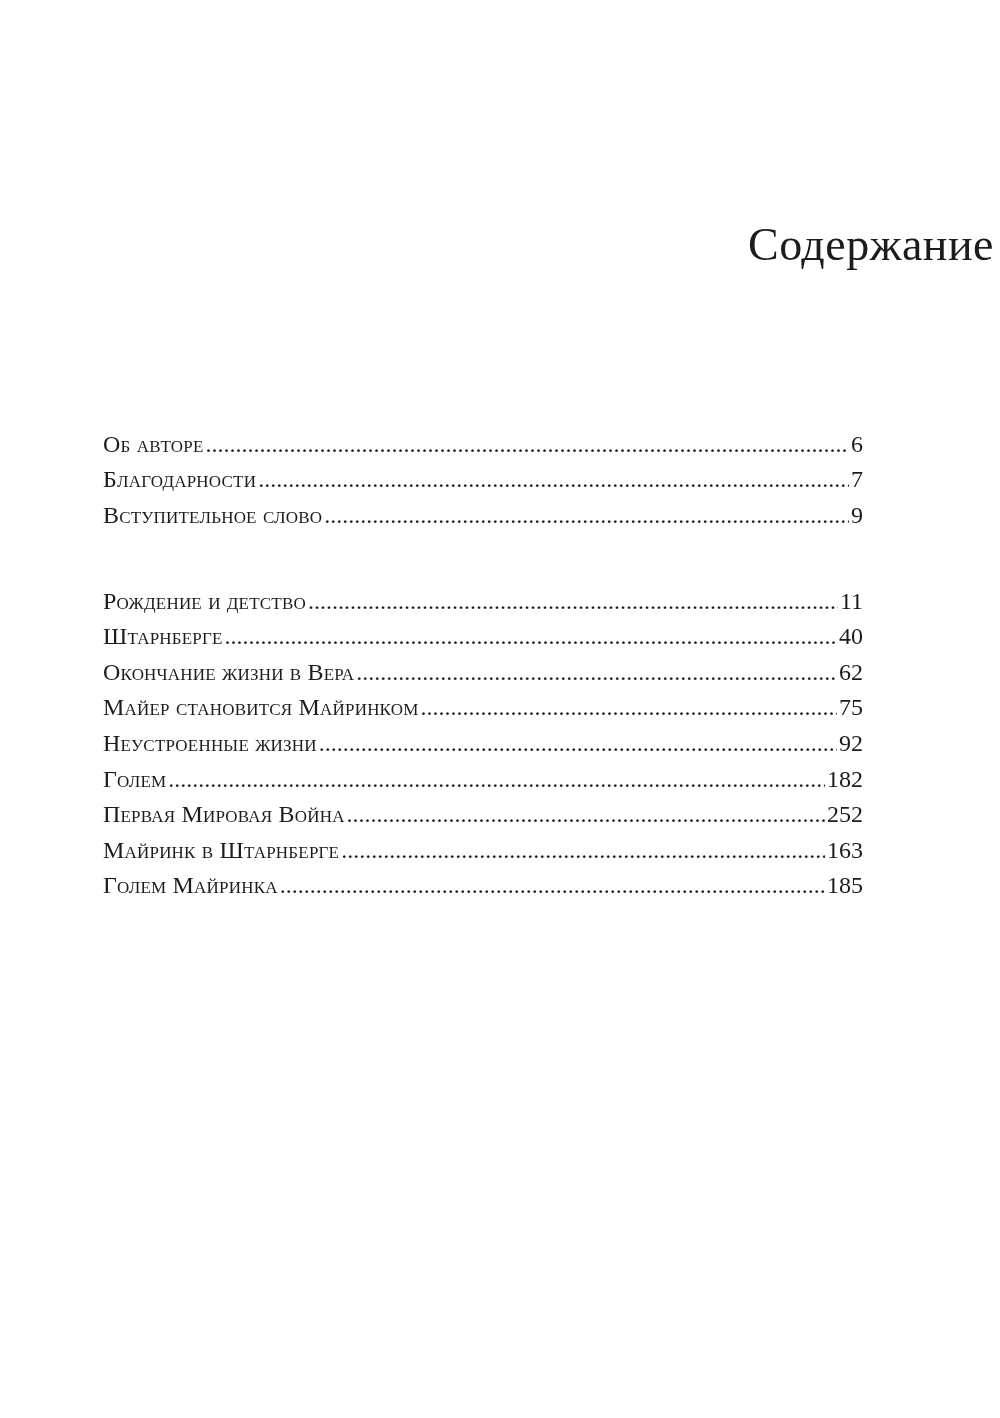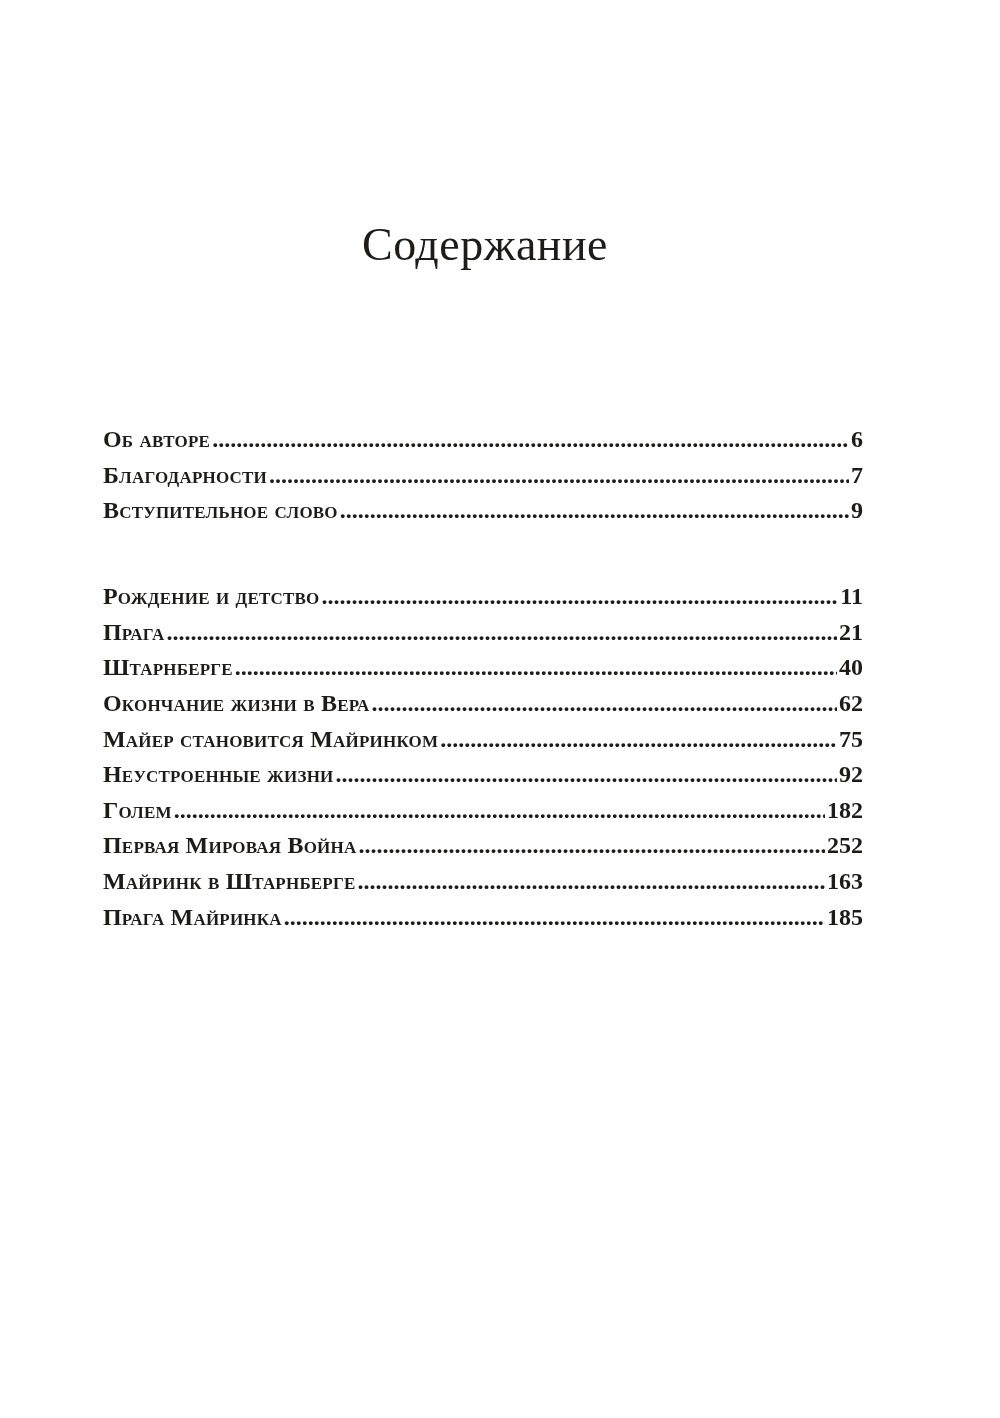--- a/index.html
+++ b/index.html
@@ -1,23 +1,23 @@
 <!DOCTYPE html>
 <html><head>
   <meta charset="utf-8">
   <style>
     html, body { margin: 0; padding: 0; background: #ffffff; }
     body { width: 1000px; height: 1418px; position: relative; overflow: hidden;
            font-family: "Liberation Serif", "DejaVu Serif", serif; color: #1e1c1a; }
-    .title { position: absolute; top: 218px; left: 0; width: 970px; text-align: center;
-             font-size: 46px; font-weight: normal; margin: 0; letter-spacing: 0.5px; }
+    .title { position: absolute; top: 218px; left: 0; width: 970px; text-align: right;
+             font-size: 46px; font-weight: normal; margin: 0; letter-spacing: 0.5px; padding-left: 24px; }
     .toc { position: absolute; left: 103px; width: 760px; }
     .group1 { top: 422px; }
     .group2 { top: 564px; margin-top: 15px; }
-    .row { display: flex; align-items: center; height: 35.6px; font-size: 24px; font-weight: bold; }
+    .row { display: flex; align-items: flex-end; height: 35.6px; font-size: 24px; }
     .label { font-variant: small-caps; white-space: nowrap; letter-spacing: 0.2px; }
     .dots { flex: 1; overflow: hidden; white-space: nowrap; margin: 0 2px; position: relative; }
     .dots::after { content: ". . . . . . . . . . . . . . . . . . . . . . . . . . . . . . . . . . . . . . . . . . . . . . . . . . . . . . . . . . . . . . . . . . . . . . . . . . . . . . . . . . . . . . . . . . . . . . . . . . . . . . . . . . . . . . . . . . . . . . . . . . . . . . . . . . . . . . . . . . . . . . . . . . . . . . . . . . . .";
                    letter-spacing: -3px; }
     .page { white-space: nowrap; text-align: right; }
   </style>
 </head>
 <body>
 
 <h1 class="title">Содержание</h1>
@@ -38,25 +38,20 @@
       <span class="dots"></span>
       <span class="page">9</span>
     </div>
 </div>
 
 <div class="toc group2">
   <div class="row">
       <span class="label">Рождение и детство</span>
       <span class="dots"></span>
       <span class="page">11</span>
-    </div>
-  <div class="row">
-      <span class="label">Прага</span>
-      <span class="dots"></span>
-      <span class="page">21</span>
     </div>
   <div class="row">
       <span class="label">Штарнберге</span>
       <span class="dots"></span>
       <span class="page">40</span>
     </div>
   <div class="row">
       <span class="label">Окончание жизни в Вера</span>
       <span class="dots"></span>
       <span class="page">62</span>
@@ -80,17 +75,17 @@
       <span class="label">Первая Мировая Война</span>
       <span class="dots"></span>
       <span class="page">252</span>
     </div>
   <div class="row">
       <span class="label">Майринк в Штарнберге</span>
       <span class="dots"></span>
       <span class="page">163</span>
     </div>
   <div class="row">
-      <span class="label">Прага Майринка</span>
+      <span class="label">Голем Майринка</span>
       <span class="dots"></span>
       <span class="page">185</span>
     </div>
 </div>
 
 </body></html>

